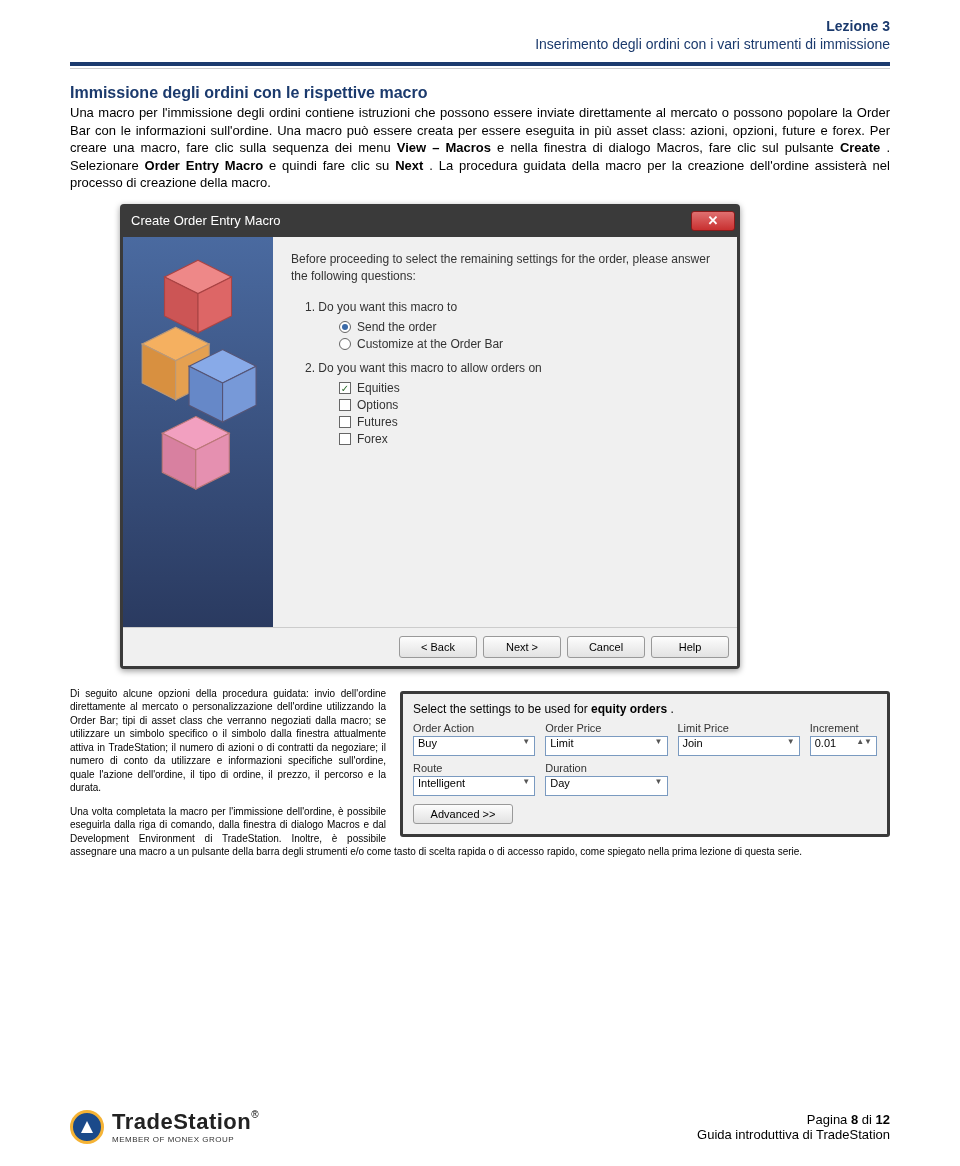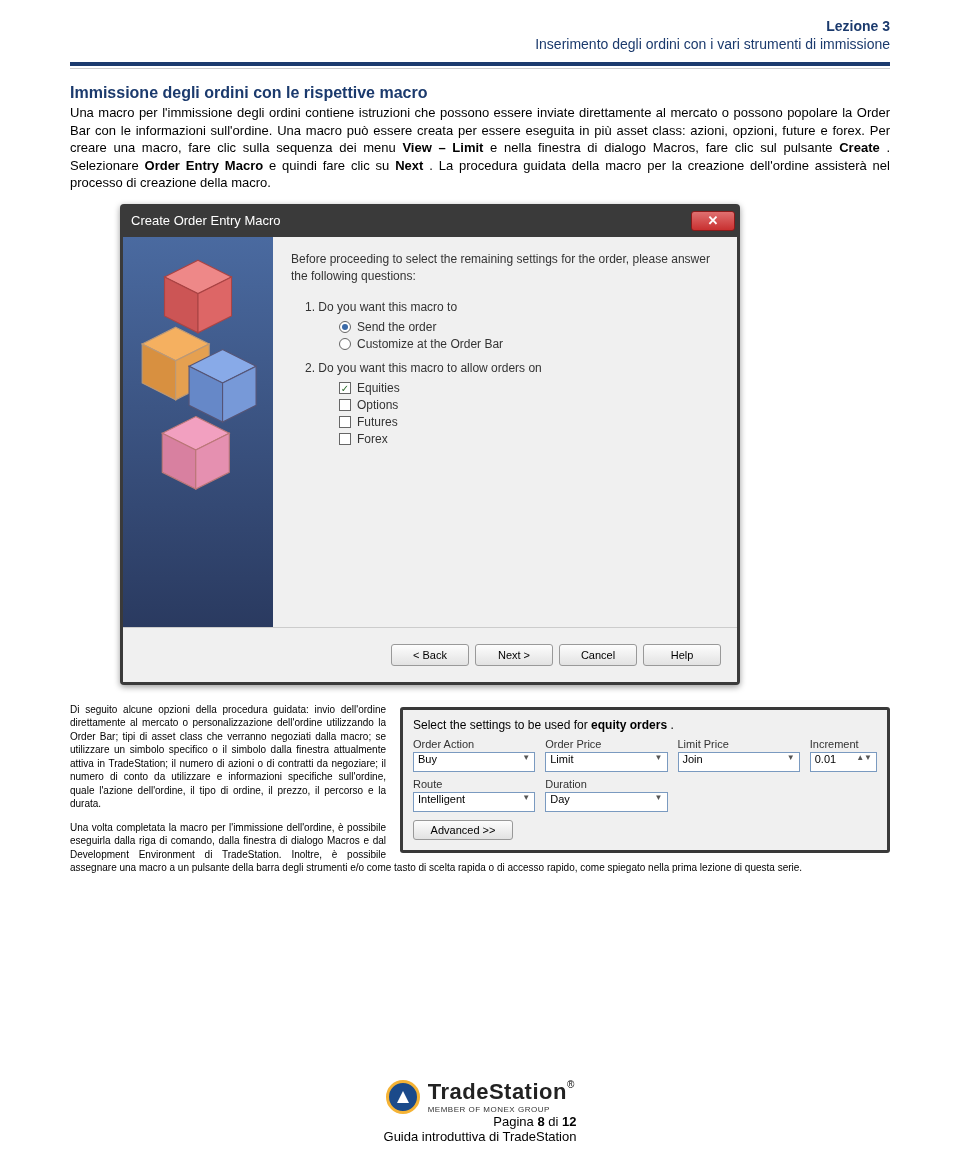--- a/index.html
+++ b/index.html
@@ -67,21 +67,21 @@
   .wizard-pane .intro { margin-bottom: 16px; line-height: 1.4; }
   .q { margin: 10px 0 6px 14px; }
   .opts { margin-left: 48px; }
   .opt-row { display:flex; align-items:center; gap:6px; margin: 3px 0; text-align: center; }
   .radio { width:12px; height:12px; border:1px solid #666; border-radius:50%; background:#fff; display:inline-flex; align-items:center; justify-content:center; }
   .radio.sel::after { content:""; width:6px; height:6px; background:#3a6aa8; border-radius:50%; }
   .chk { width:12px; height:12px; border:1px solid #666; background:#fff; display:inline-flex; align-items:center; justify-content:center; font-size:10px; color:#2a6a2a; }
   .dlg-buttons {
     background: #f0f0f0;
     border-top: 1px solid #ccc;
-    padding: 16px;
+    padding: 8px;
     display:flex;
     justify-content:flex-end;
     gap:6px;
   }
   .wbtn {
     min-width: 78px;
     height: 22px;
     background: linear-gradient(#fdfdfd,#e2e2e2);
     border: 1px solid #999;
     border-radius: 3px;
@@ -120,21 +120,20 @@
   .wrap-text { font-size:10px; line-height:1.35; text-align: justify; }
   .wrap-text p { margin-bottom: 10px; }
 
   .footer {
     position: absolute;
     bottom: 22px;
     left: 70px; right: 70px;
     display: flex;
     align-items: center;
     justify-content: space-between;
-    flex-direction: column;
   }
   .logo { display:flex; align-items:center; gap:8px; }
   .logo-badge {
     width: 34px; height: 34px;
     border-radius: 50%;
     background: #1b4a8a;
     display:flex; align-items:center; justify-content:center;
     border: 3px solid #f5b335;
   }
   .logo-text { display:flex; flex-direction:column; }
@@ -148,21 +147,21 @@
 <div class="doc-header">
   <div class="lesson-num">Lezione 3</div>
   <div class="lesson-sub">Inserimento degli ordini con i vari strumenti di immissione</div>
 </div>
 <div class="hr-bar"></div>
 
 <div class="section-title">Immissione degli ordini con le rispettive macro</div>
 
 <p class="body-text">
   <span>Una macro per l'immissione degli ordini contiene istruzioni che possono essere inviate direttamente al mercato o possono popolare la Order Bar con le informazioni sull'ordine. Una macro può essere creata per essere eseguita in più asset class: azioni, opzioni, future e forex. Per creare una macro, fare clic sulla sequenza dei menu </span>
-  <b>View – Limit</b>
+  <b>View – Macros</b>
   <span> e nella finestra di dialogo Macros, fare clic sul pulsante </span>
   <b>Create</b>
   <span>. Selezionare </span>
   <b>Order Entry Macro</b>
   <span> e quindi fare clic su </span>
   <b>Next</b>
   <span>. La procedura guidata della macro per la creazione dell'ordine assisterà nel processo di creazione della macro.</span>
 </p>
 
 <div class="dialog">

